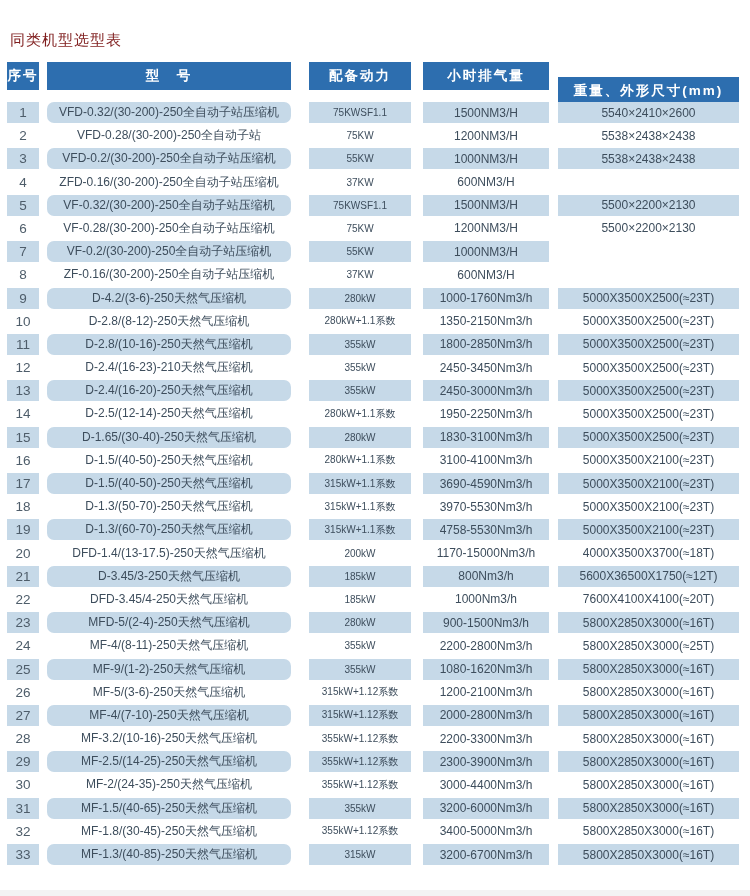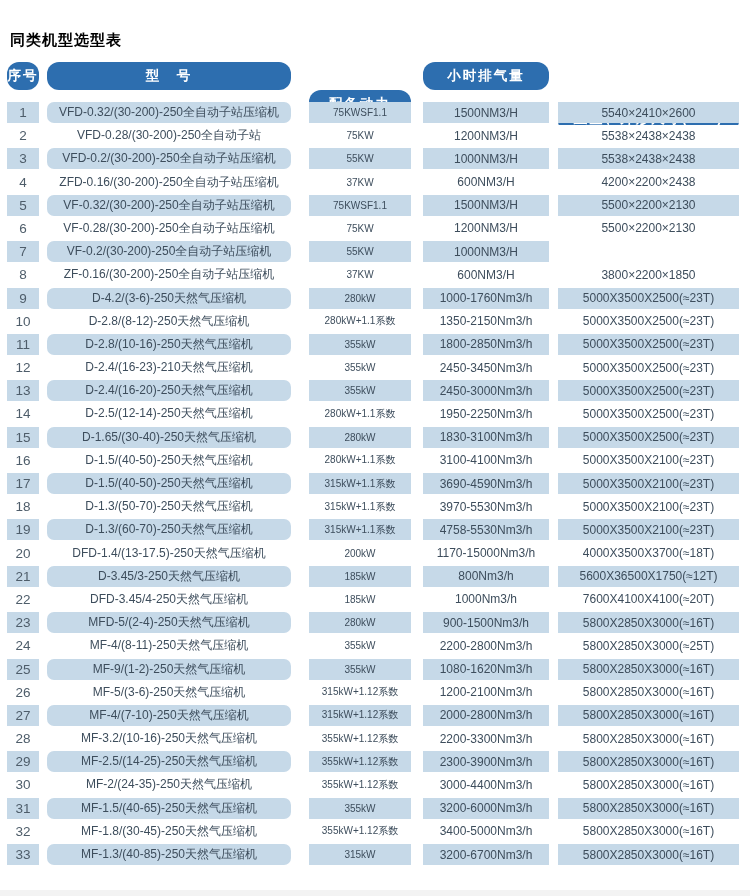--- a/index.html
+++ b/index.html
@@ -11,38 +11,37 @@
     overflow:hidden;
     font-family:"Liberation Sans","DejaVu Sans",sans-serif;
     --header-bg:#2d6eaf;
     --stripe-bg:#c6d9e8;
     --header-text:#ffffff;
     --body-text:#3d4d5c;
     --serial-text:#4e5d6a;
   }
   .title {
     position:absolute; left:10px; top:31px;
-    font-size:15px; font-weight:bold; color:#000000;
+    font-size:15px; font-weight:normal; color:#7f1d1d;
     letter-spacing:1px;
   }
   .grid {
     position:absolute; left:7px;
     display:grid;
     grid-template-columns:32px 8px 244px 18px 102px 12px 126px 9px 181px;
   }
   .header-row { top:62px; }
   .hcell {
     height:28px;
     background:var(--header-bg);
     color:var(--header-text);
     font-size:13.5px; font-weight:bold;
     letter-spacing:2px;
     display:flex; align-items:center; justify-content:center;
     white-space:pre;
-    border-radius:12px;
   }
   .rows { position:absolute; left:7px; top:102px; width:732px; }
   .row {
     display:grid;
     grid-template-columns:32px 8px 244px 18px 102px 12px 126px 9px 181px;
     height:23.2px;
     align-items:start;
   }
   .cell {
     height:21px;
@@ -67,22 +66,22 @@
 </style>
 </head>
 <body>
 
 <div class="page" style="--header-bg: #2d6eaf; --stripe-bg: #c6d9e8; --header-text: #ffffff; --body-text: #3d4d5c;">
   <div class="title">同类机型选型表</div>
 
   <div class="grid header-row">
     <div class="hcell h1">序号</div>
     <div class="hcell h2">型　号</div>
+    <div class="hcell h3">配备动力</div>
     <div class="hcell h4">小时排气量</div>
-    <div class="hcell h3">配备动力</div>
     <div class="hcell h5">重量、外形尺寸(mm)</div>
   </div>
 
   <div class="rows" id="rows">
       <div class="row striped">
         <div class="cell c1">1</div>
         <div class="cell c2">VFD-0.32/(30-200)-250全自动子站压缩机</div>
         <div class="cell c3">75KWSF1.1</div>
         <div class="cell c4">1500NM3/H</div>
         <div class="cell c5">5540×2410×2600</div>
@@ -99,21 +98,20 @@
         <div class="cell c2">VFD-0.2/(30-200)-250全自动子站压缩机</div>
         <div class="cell c3">55KW</div>
         <div class="cell c4">1000NM3/H</div>
         <div class="cell c5">5538×2438×2438</div>
       </div>
       <div class="row">
         <div class="cell c1">4</div>
         <div class="cell c2">ZFD-0.16/(30-200)-250全自动子站压缩机</div>
         <div class="cell c3">37KW</div>
         <div class="cell c4">600NM3/H</div>
-        <div class="cell c5">4200×2200×2438</div>
       </div>
       <div class="row striped">
         <div class="cell c1">5</div>
         <div class="cell c2">VF-0.32/(30-200)-250全自动子站压缩机</div>
         <div class="cell c3">75KWSF1.1</div>
         <div class="cell c4">1500NM3/H</div>
         <div class="cell c5">5500×2200×2130</div>
       </div>
       <div class="row">
         <div class="cell c1">6</div>
@@ -126,21 +124,20 @@
         <div class="cell c1">7</div>
         <div class="cell c2">VF-0.2/(30-200)-250全自动子站压缩机</div>
         <div class="cell c3">55KW</div>
         <div class="cell c4">1000NM3/H</div>
       </div>
       <div class="row">
         <div class="cell c1">8</div>
         <div class="cell c2">ZF-0.16/(30-200)-250全自动子站压缩机</div>
         <div class="cell c3">37KW</div>
         <div class="cell c4">600NM3/H</div>
-        <div class="cell c5">3800×2200×1850</div>
       </div>
       <div class="row striped">
         <div class="cell c1">9</div>
         <div class="cell c2">D-4.2/(3-6)-250天然气压缩机</div>
         <div class="cell c3">280kW</div>
         <div class="cell c4">1000-1760Nm3/h</div>
         <div class="cell c5">5000X3500X2500(≈23T)</div>
       </div>
       <div class="row">
         <div class="cell c1">10</div>

